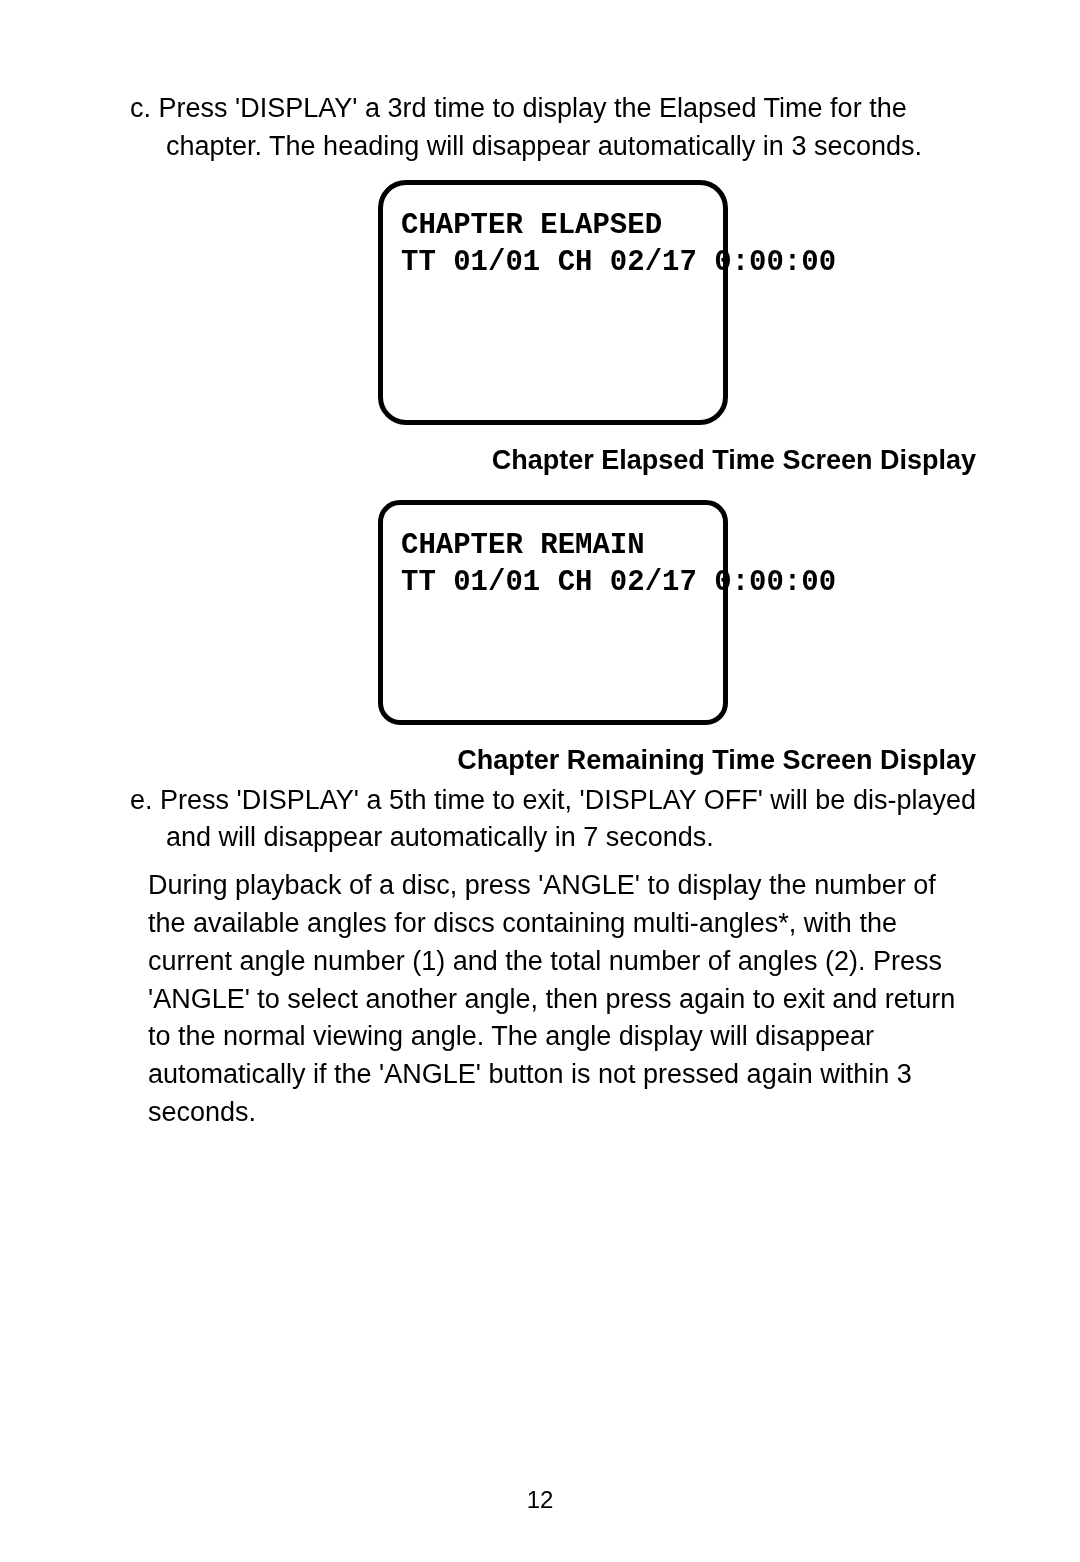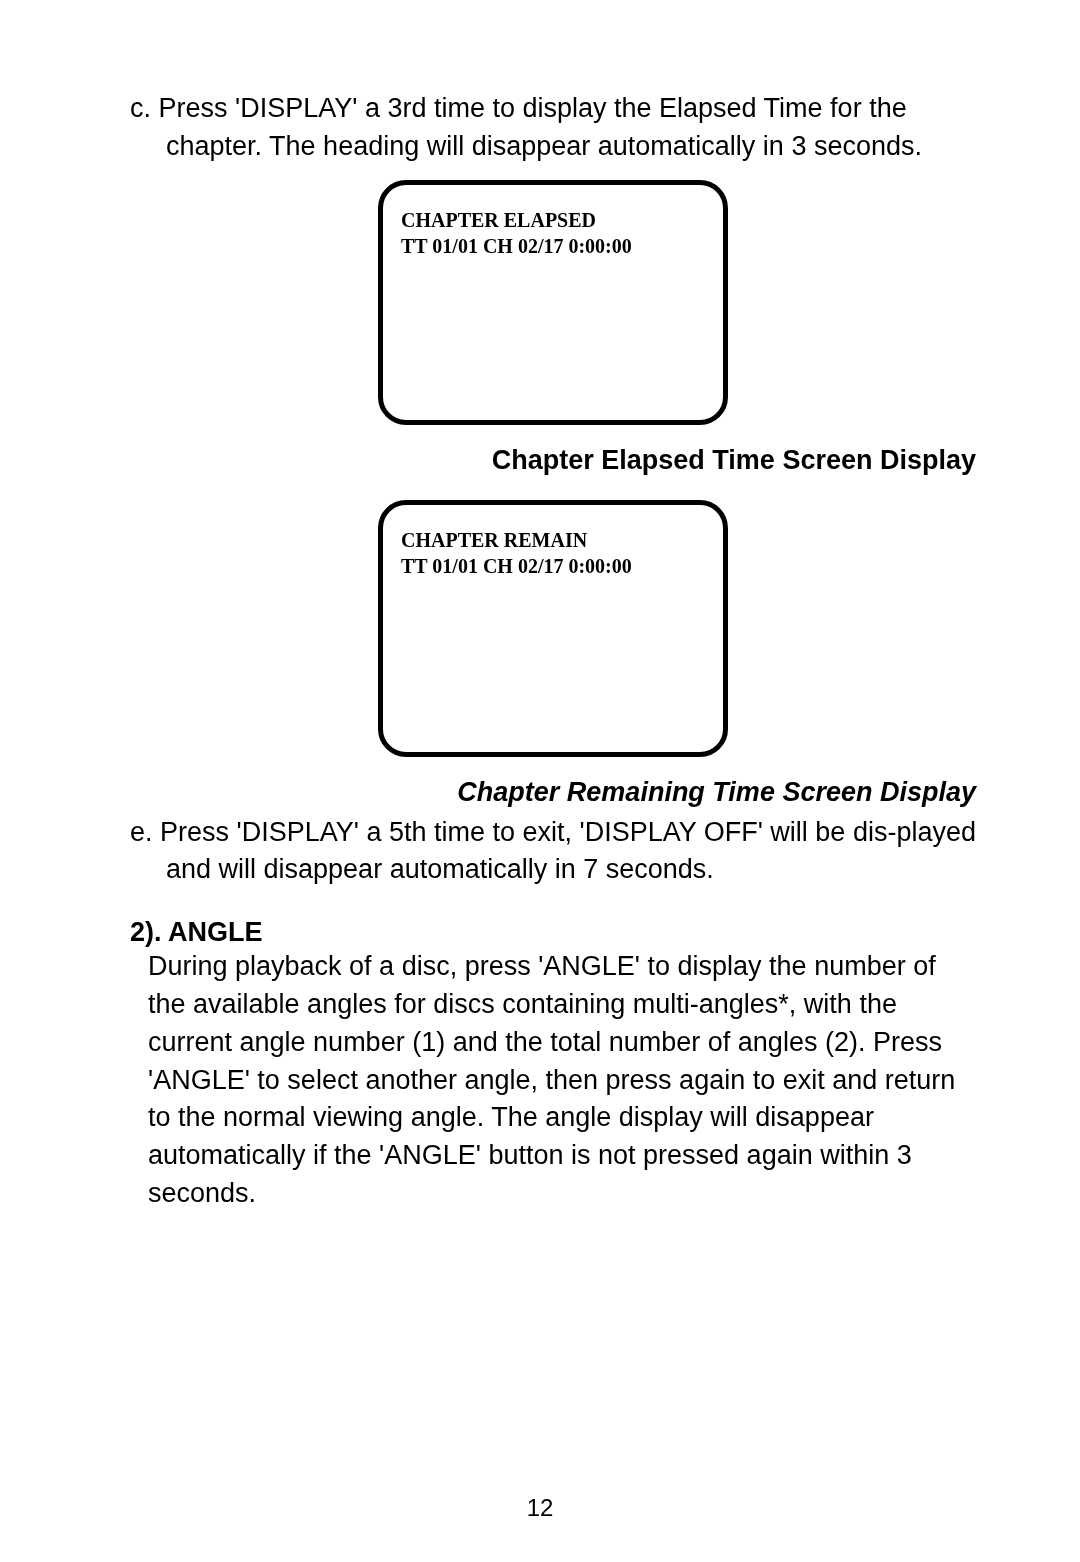--- a/index.html
+++ b/index.html
@@ -28,43 +28,43 @@
   .screen-box {
     width: 350px;
     height: 245px;
     border: 5px solid #000;
     border-radius: 28px;
     margin: 14px auto 20px auto;
     box-sizing: border-box;
     padding: 22px 18px;
   }
   .screen-line {
-    font-size: 20px;
+    font-size: 29px;
     font-weight: bold;
-    font-family: Liberation Serif, serif;
+    font-family: Liberation Mono, monospace;
     line-height: 1.3;
     white-space: nowrap;
   }
   .caption {
     font-size: 27px;
     font-weight: bold;
     text-align: right;
     margin: 0 0 24px 0;
   }
   .section-head {
     font-size: 27px;
     font-weight: bold;
     margin-top: 28px;
   }
   .note-bold {
     font-weight: bold;
   }
   .page-number {
     position: absolute;
-    bottom: 40px;
+    bottom: 48px;
     left: 0;
     width: 100%;
     text-align: center;
     font-size: 24px;
   }
   .angle-para {
     padding-left: 18px;
     font-size: 27px;
     line-height: 1.4;
   }
@@ -77,28 +77,27 @@
   <p class="para hanging">c. Press 'DISPLAY' a 3rd time to display the Elapsed Time for the chapter. The heading will disappear automatically in 3 seconds.</p>
 
   <div class="screen-box">
     <div class="screen-line">CHAPTER ELAPSED</div>
     <div class="screen-line">TT 01/01  CH 02/17  0:00:00</div>
   </div>
 
   <p class="caption">Chapter Elapsed Time Screen Display</p>
 
 
-  <div class="screen-box" style="height:257px;">
+  <div class="screen-box" style="height:225px;border-radius:22px;">
     <div class="screen-line">CHAPTER REMAIN</div>
     <div class="screen-line">TT 01/01  CH 02/17  0:00:00</div>
   </div>
 
-  <p class="caption" style="margin-bottom:6px;font-style:italic;">Chapter Remaining Time Screen Display</p>
+  <p class="caption" style="margin-bottom:6px;">Chapter Remaining Time Screen Display</p>
 
   <p class="para hanging">e. Press 'DISPLAY' a 5th time to exit, 'DISPLAY OFF'  will be dis-played and will disappear automatically in 7 seconds.</p>
 
-  <div class="section-head">2). ANGLE</div>
 
   <div class="angle-para">During playback of a disc, press 'ANGLE' to display the  number of  the available angles for discs containing multi-angles*, with the current angle number (1) and the total number of angles (2). Press 'ANGLE' to select another angle, then press again to exit and return to the normal viewing angle.  The angle display will disappear automatically if the 'ANGLE' button is not pressed again within 3 seconds.</div>
 
 
   <div class="page-number">12</div>
 </div>
 
 </body></html>

